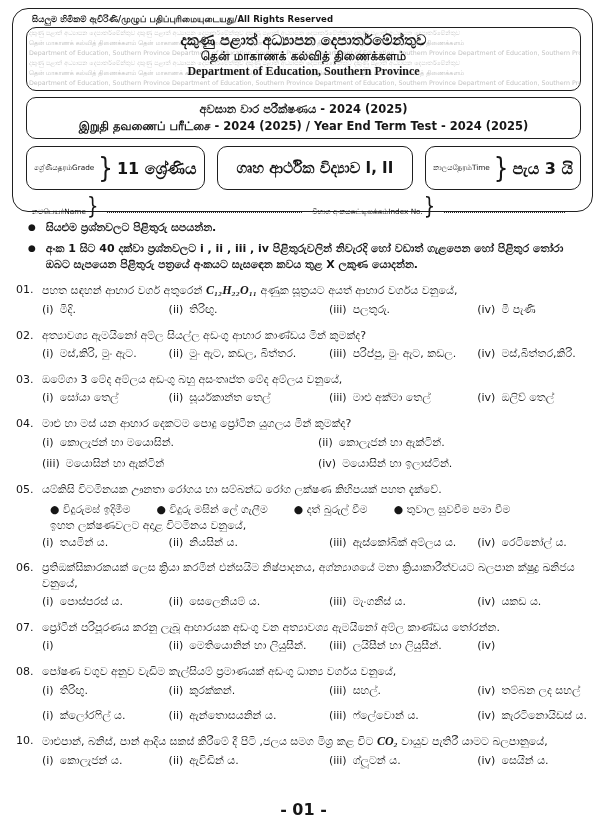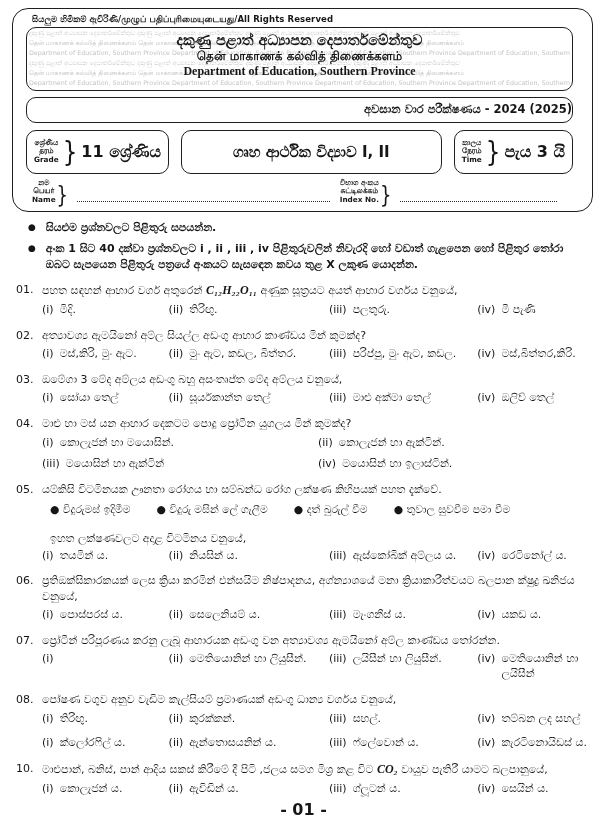--- a/index.html
+++ b/index.html
@@ -5,49 +5,49 @@
   html,body{margin:0;padding:0;}
   body{
     width:607px;height:824px;background:#ffffff;color:#161616;
     font-family:"DejaVu Sans","Liberation Sans",sans-serif;
     position:relative;overflow:hidden;font-size:11px;
     -webkit-font-smoothing:antialiased;
   }
   .outer-box{
     position:absolute;left:12px;top:8px;width:581px;height:204px;
     border:1.6px solid #1f1f1f;border-radius:16px;box-sizing:border-box;
-    padding:3px 19px 0 13px;
+    padding:3px 11px 0 13px;
   }
   .rights-line{font-size:8.5px;font-weight:bold;margin:2px 0 2px 6px;letter-spacing:.1px;}
   .dept-box{
     position:relative;border:1.5px solid #1f1f1f;border-radius:10px;height:62px;
     overflow:hidden;
   }
   .wm{
     position:absolute;inset:0;color:#c3c3c3;font-size:6.3px;line-height:1.58;
     white-space:nowrap;overflow:hidden;padding-left:2px;user-select:none;
   }
   .dept-main{
     position:relative;text-align:center;padding-top:3px;line-height:1.25;
   }
   .dept-si{font-size:14.5px;font-weight:bold;}
   .dept-ta{font-size:12px;font-weight:bold;}
   .dept-en{font-size:12px;font-weight:bold;font-family:"Liberation Serif","DejaVu Serif",serif;}
   .exam-box{
     border:1.5px solid #1f1f1f;border-radius:10px;margin-top:6px;
-    text-align:right;padding:3px 0 4px 0;line-height:1.45;
+    text-align:center;padding:3px 0 4px 0;line-height:1.45;
   }
   .exam-l1{font-size:11.5px;font-weight:bold;}
   .exam-l2{font-size:11.5px;font-weight:bold;}
   .row3{display:flex;gap:12px;margin-top:7px;height:44px;}
   .stamp-box{
     border:1.5px solid #1f1f1f;border-radius:10px;display:flex;align-items:center;
     padding:0 7px;gap:3px;box-sizing:border-box;
   }
-  .lbl-stack{display:flex;flex-direction:column;font-size:7.3px;font-weight:bold;line-height:1.2;align-items:center;}
+  .lbl-stack{display:flex;font-size:7.3px;font-weight:normal;line-height:1.2;}
   .brace{font-size:23px;font-weight:400;transform:scaleY(1.25);margin:0 1px;}
   .stamp-val{font-size:16px;font-weight:bold;white-space:nowrap;}
   .subject-box{
     flex:1;border:1.5px solid #1f1f1f;border-radius:10px;display:flex;
     align-items:center;justify-content:center;font-size:15px;font-weight:bold;
   }
   .name-row{display:flex;align-items:flex-end;margin:5px 6px 0 6px;}
   .name-row .lbl-stack{font-size:7.3px;}
   .dotted{flex:1;border-bottom:1.4px dotted #2a2a2a;height:12px;margin:0 10px 3px 8px;}
   .dotted.short{flex:.62;}
@@ -56,21 +56,21 @@
   .instr-bullet{flex:none;font-size:9px;padding-top:1px;}
   .instr-text{font-weight:bold;font-size:11px;}
   .questions{position:absolute;left:16px;top:282px;width:578px;}
   .q{margin-bottom:10px;}
   .q-head{display:flex;line-height:1.4;}
   .q-no{flex:none;width:26px;font-weight:normal;}
   .q-text{flex:1;padding-right:2px;}
   .formula{font-family:"Liberation Serif","DejaVu Serif",serif;font-weight:bold;font-style:italic;font-size:12px;}
   .bullets{display:flex;gap:26px;margin:5px 0 2px 34px;font-size:10.8px;}
   .bullet-item{white-space:nowrap;}
-  .q-sub{margin:16px 0 2px 34px;}
+  .q-sub{margin:3px 0 2px 34px;}
   .opts{display:grid;margin:4px 0 0 26px;row-gap:7px;}
   .cols4{grid-template-columns:1.28fr 1.62fr 1.5fr 1.18fr;}
   .cols2{grid-template-columns:1fr 1fr;}
   .opt{display:flex;gap:6px;line-height:1.35;}
   .opt-label{flex:none;}
   .footer{position:absolute;left:0;top:800px;width:607px;text-align:center;font-size:16px;font-weight:bold;}
 </style>
 </head>
 <body>
 
@@ -88,20 +88,21 @@
       </div>
     <div class="dept-main">
       <div class="dept-si">දකුණු පළාත් අධ්‍යාපන දෙපාර්තමේන්තුව</div>
       <div class="dept-ta">தென் மாகாணக் கல்வித் திணைக்களம்</div>
       <div class="dept-en">Department of Education, Southern Province</div>
     </div>
   </div>
 
   <div class="exam-box">
     <div class="exam-l1">අවසාන වාර පරීක්ෂණය - 2024 (2025)</div>
+    <div class="exam-l2">இறுதி தவணைப் பரீட்சை - 2024 (2025) / Year End Term Test - 2024 (2025)</div>
   </div>
 
   <div class="row3">
     <div class="stamp-box">
       <span class="lbl-stack">
         <span>ශ්‍රේණිය</span>
         <span>தரம்</span>
         <span>Grade</span>
       </span>
       <span class="brace">}</span>
@@ -314,21 +315,20 @@
         <span class="opt">
           <span class="opt-label">(ii)</span>
           <span class="opt-text">මෙතියොනින් හා ලියුසීන්.</span>
         </span>
         <span class="opt">
           <span class="opt-label">(iii)</span>
           <span class="opt-text">ලයිසීන් හා ලියුසීන්.</span>
         </span>
         <span class="opt">
           <span class="opt-label">(iv)</span>
-          <span class="opt-text">මෙතියොනින් හා ලයිසීන්</span>
         </span>
       </div>
     </div>
     <div class="q">
       <div class="q-head">
         <span class="q-no">08.</span>
         <span class="q-text">පෝෂණ වගුව අනුව වැඩිම කැල්සියම් ප්‍රමාණයක් අඩංගු ධාන්‍ය වර්ගය වනුයේ,</span>
       </div>
       <div class="opts cols4">
         <span class="opt">

